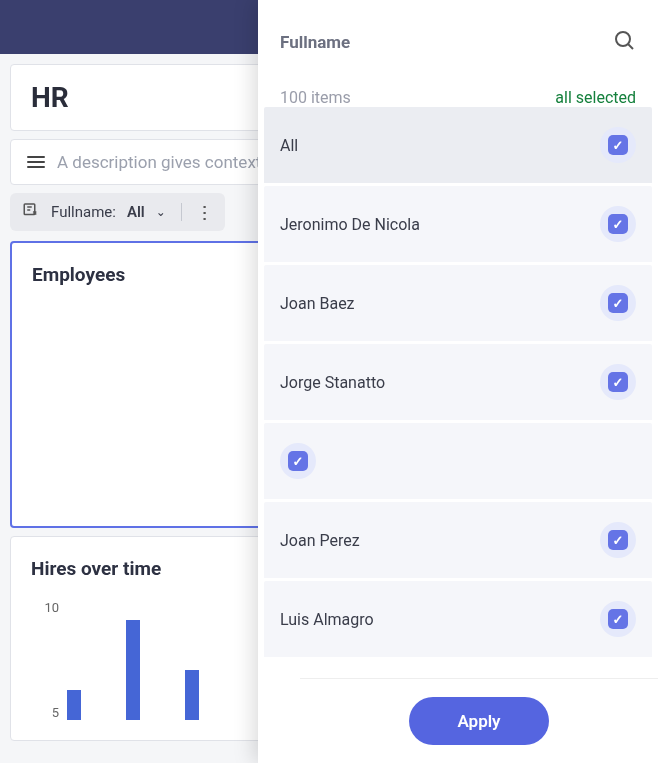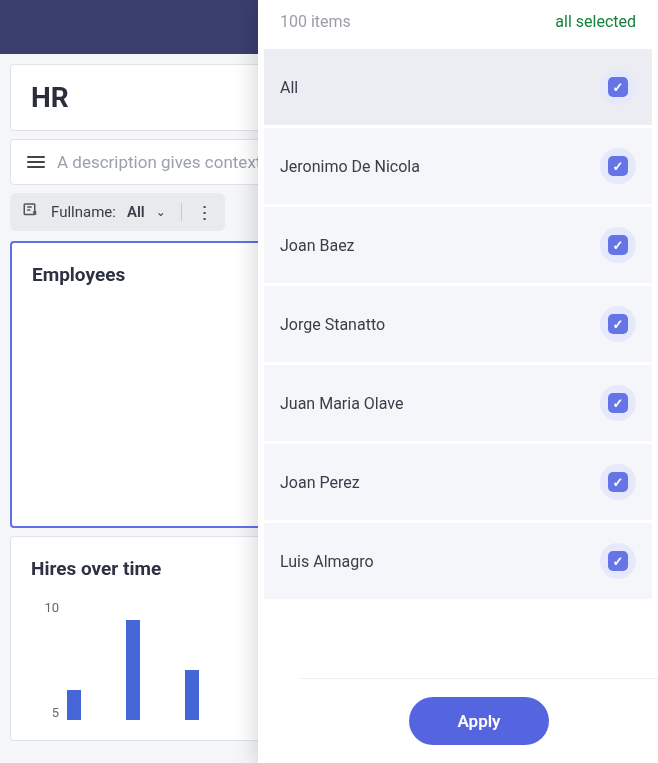--- a/index.html
+++ b/index.html
@@ -190,21 +190,21 @@
       color: #6c7080;
     }
     .search-icon svg {
       width: 24px;
       height: 24px;
       stroke: #555;
     }
     .panel-status {
       display: flex;
       justify-content: space-between;
-      padding: 12px 22px 18px;
+      padding: 12px 22px 0;
       font-size: 16px;
     }
     .items-count {
       color: #9a9daa;
     }
     .all-selected {
       color: #15803d;
     }
     .filter-list {
       flex: 1;
@@ -316,20 +316,29 @@
       <div class="bars" id="bars">
           <div class="bar" style="height: 30%;"></div>
           <div class="bar" style="height: 100%;"></div>
           <div class="bar" style="height: 50%;"></div>
         </div>
     </div>
   </div>
 </div>
 
 <div class="filter-panel">
+  <div class="panel-header">
+    <div class="panel-title">Fullname</div>
+    <div class="search-icon">
+      <svg viewBox="0 0 24 24" fill="none" stroke-width="2">
+        <circle cx="11" cy="11" r="7"></circle>
+        <line x1="21" y1="21" x2="16" y2="16"></line>
+      </svg>
+    </div>
+  </div>
   <div class="panel-status">
     <span class="items-count">100 items</span>
     <span class="all-selected">all selected</span>
   </div>
   <div class="filter-list" id="filter-list">
     <div class="filter-item all-item">
       <span>All</span>
       <span class="checkbox-wrap">
         <span class="checkbox">✓</span>
       </span>
@@ -346,21 +355,20 @@
           <span class="checkbox">✓</span>
         </span>
       </div>
       <div class="filter-item">
         <span>Jorge Stanatto</span>
         <span class="checkbox-wrap">
           <span class="checkbox">✓</span>
         </span>
       </div>
       <div class="filter-item">
-        <span>Juan Maria Olave</span>
         <span class="checkbox-wrap">
           <span class="checkbox">✓</span>
         </span>
       </div>
       <div class="filter-item">
         <span>Joan Perez</span>
         <span class="checkbox-wrap">
           <span class="checkbox">✓</span>
         </span>
       </div>

